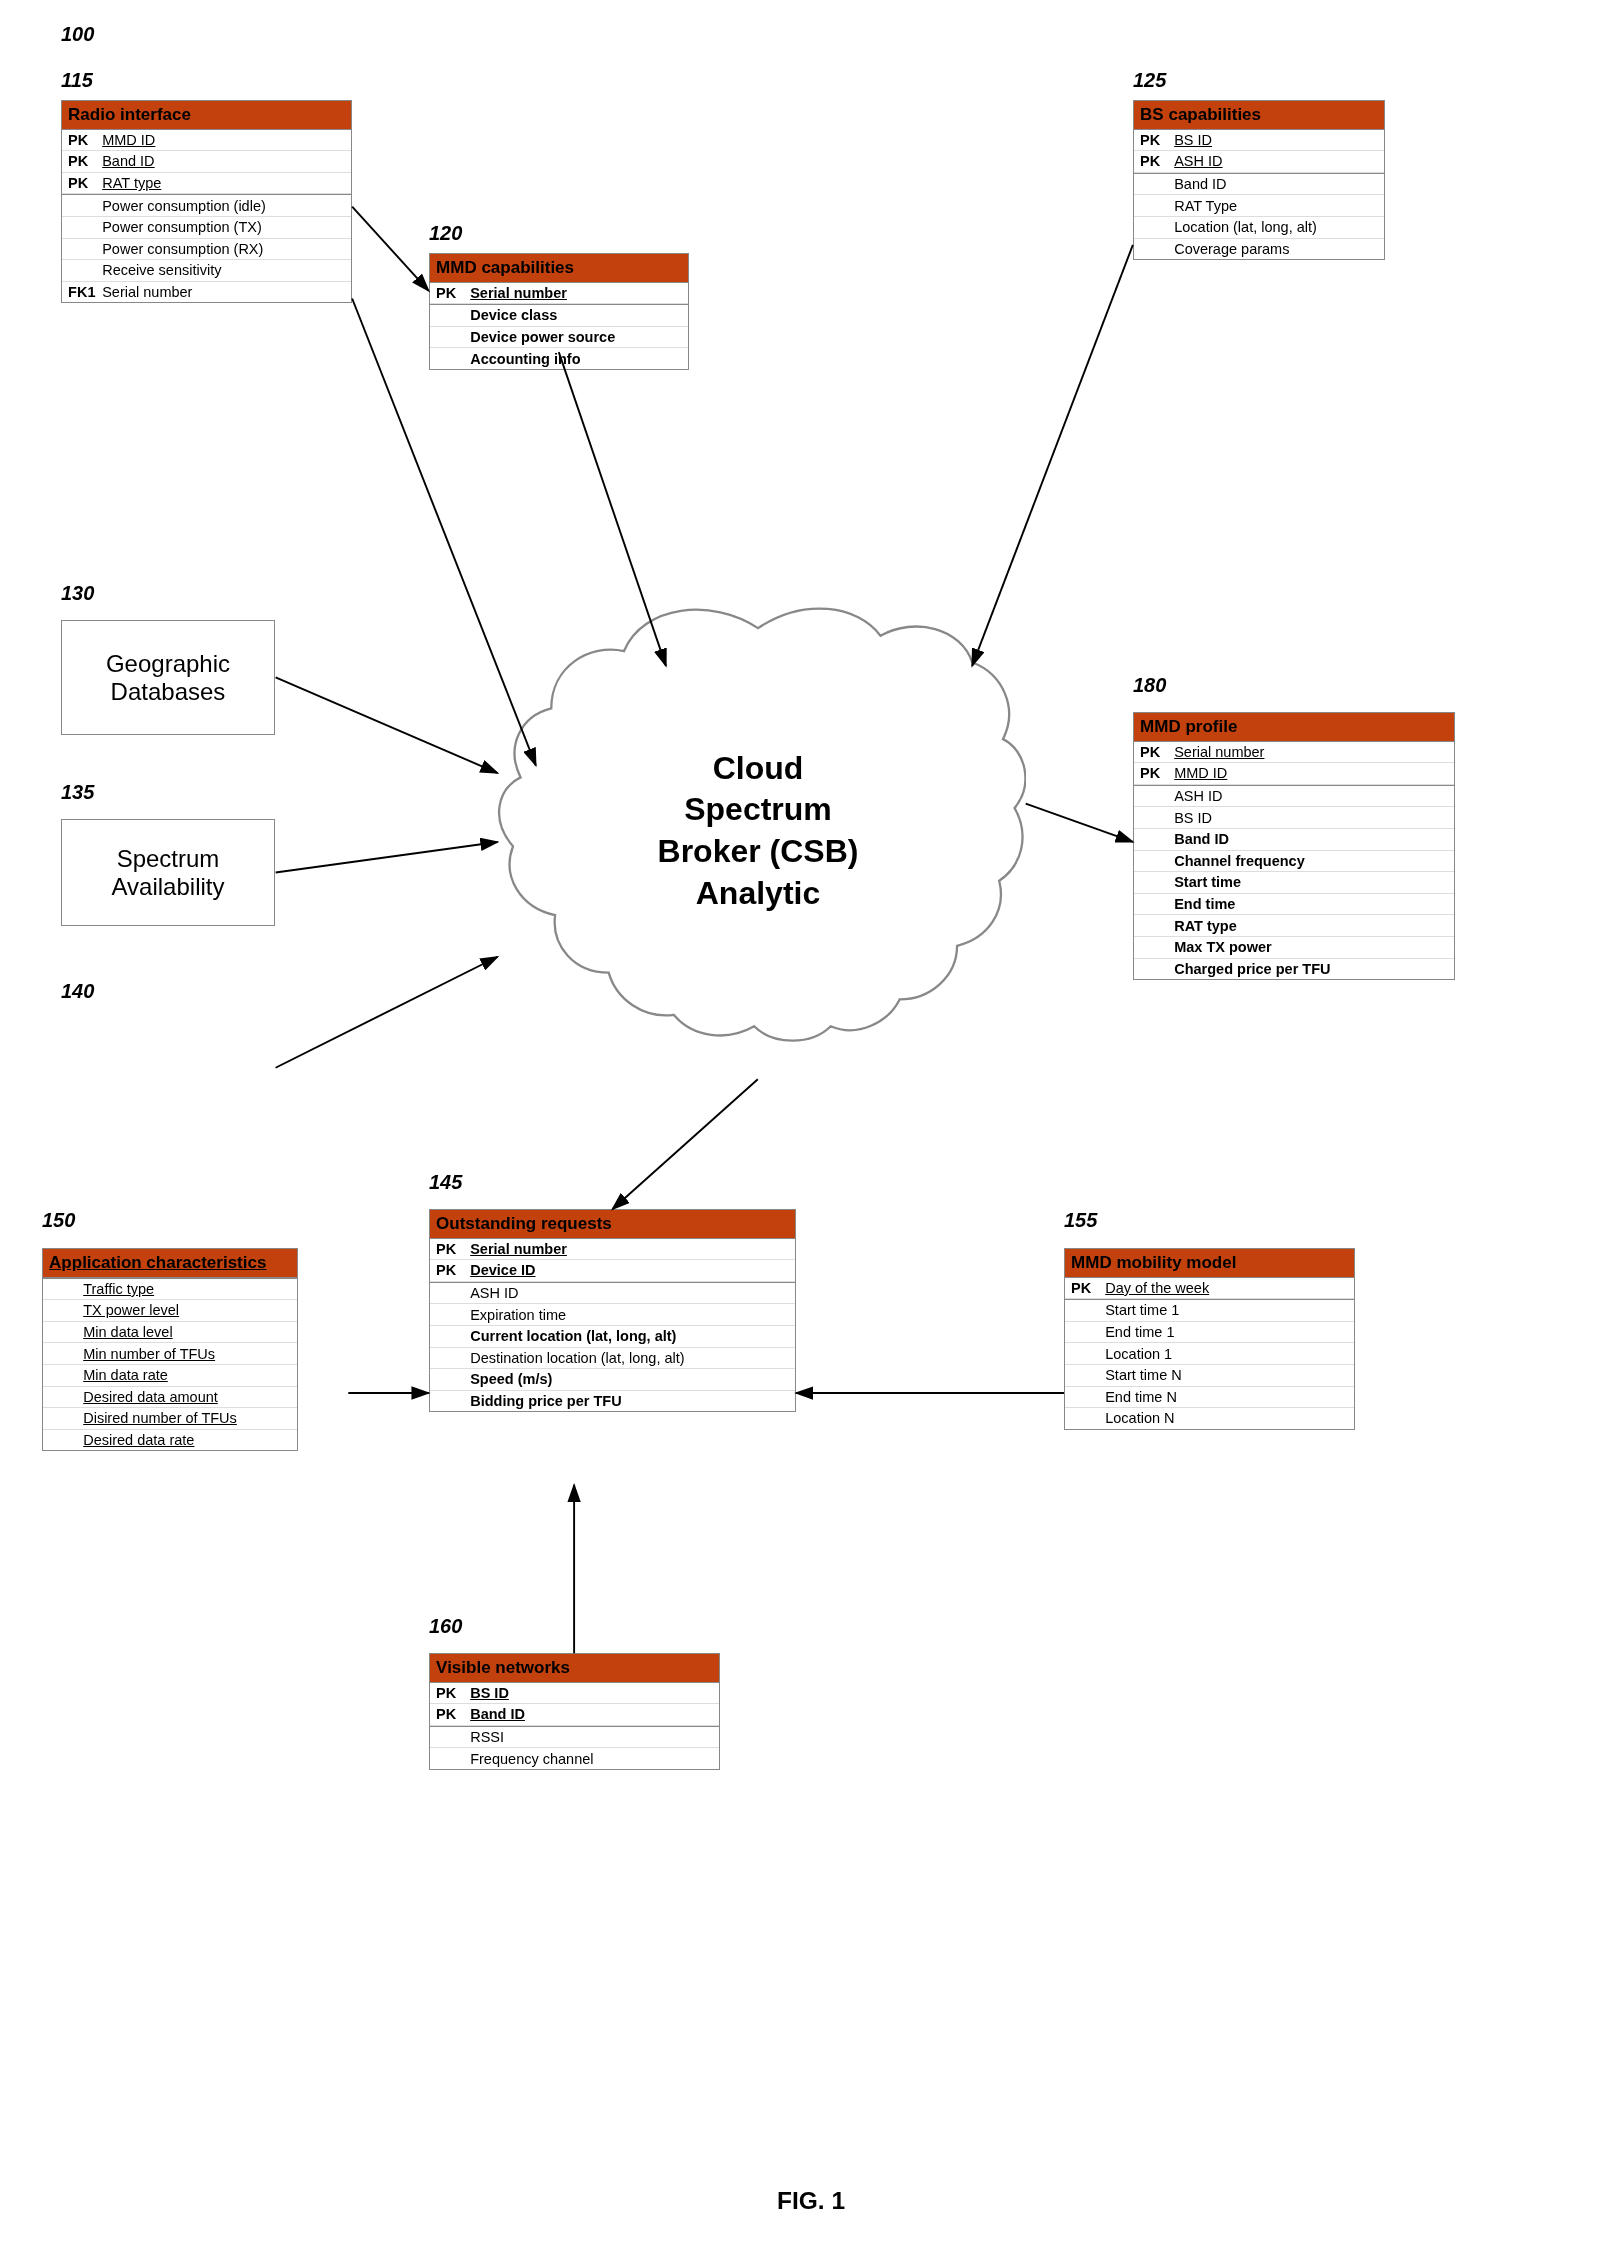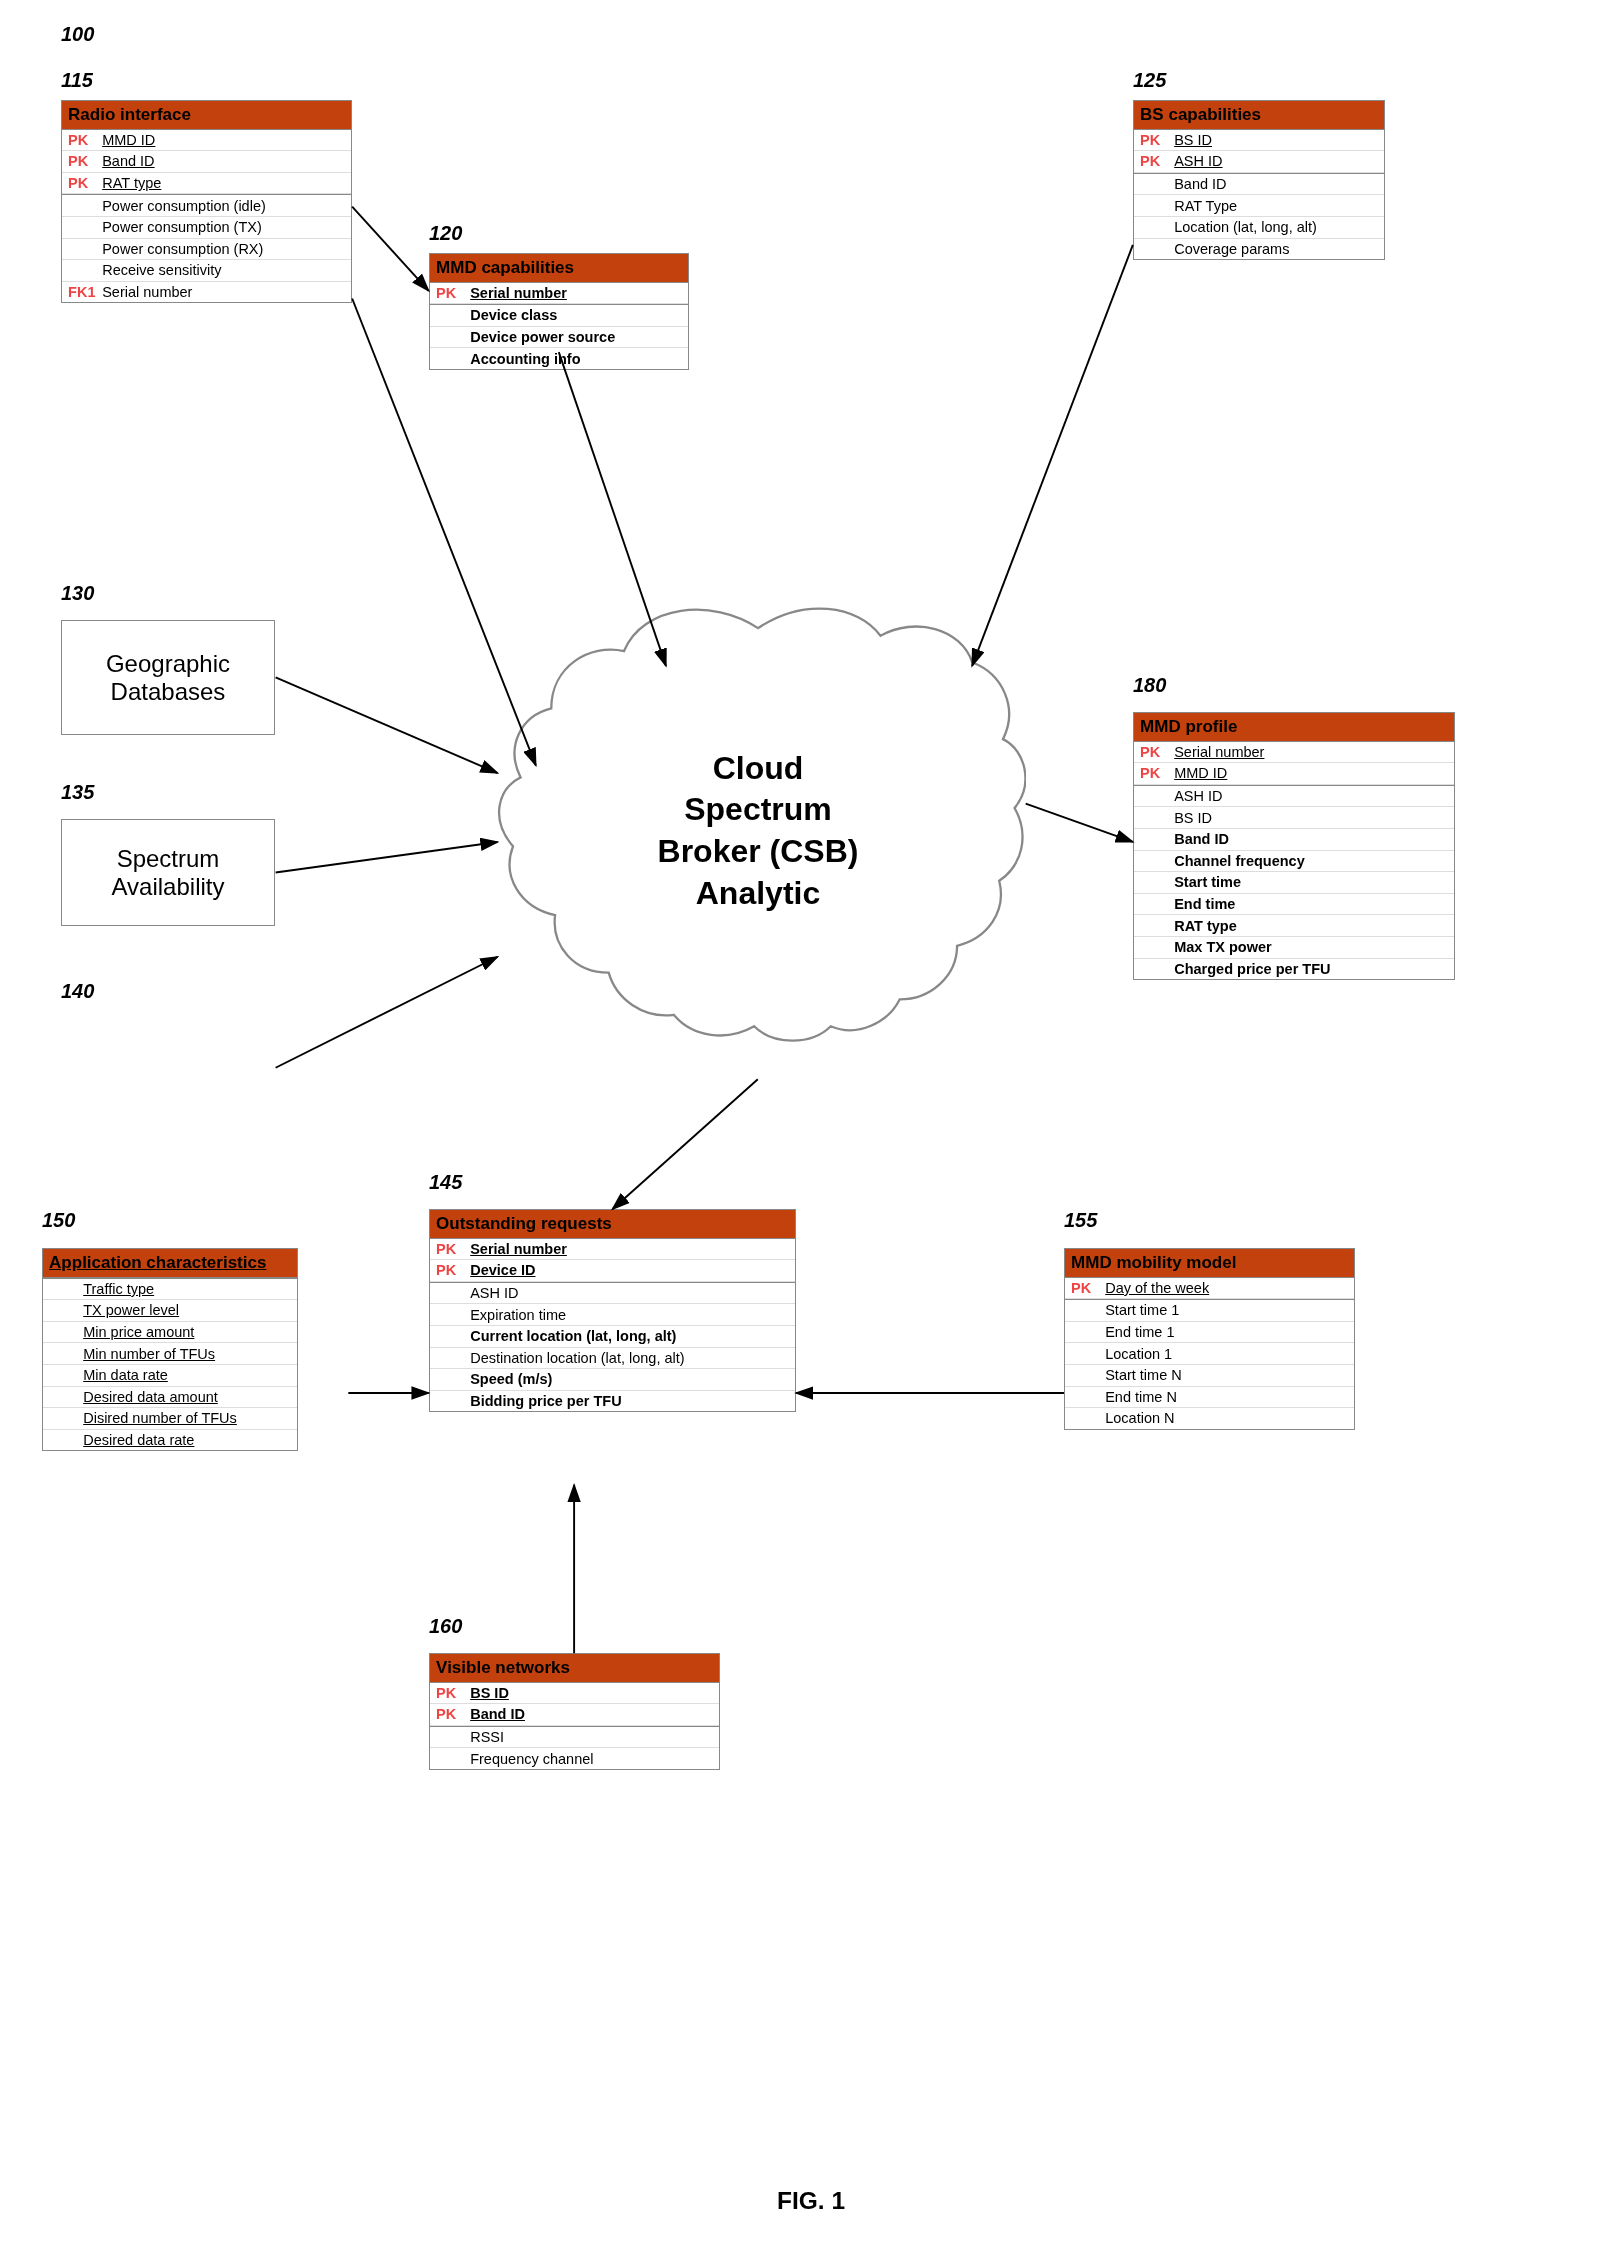--- a/index.html
+++ b/index.html
@@ -43,21 +43,21 @@
       align-items: flex-start;
       padding: 2.3px 6.1px;
       font-size: 14.5px;
       border-bottom: 0.8px solid #ddd;
     }
     .db-box .box-row:last-child { border-bottom: none; }
     .db-box .pk-label {
       min-width: 31px;
       font-size: 14.5px;
       font-weight: bold;
-      color: #ef4444;
+      color: #000000;
       margin-right: 3.1px;
     }
     .db-box .field-name {
       font-size: 14.5px;
     }
     .underline { text-decoration: underline; }
     .bold { font-weight: bold; }
     .box-section-sep {
       border-top: 1.5px solid #888;
     }
@@ -331,21 +331,21 @@
     <div class="box-row box-section-sep">
       <span class="pk-label"></span>
       <span class="field-name">Traffic type</span>
     </div>
     <div class="box-row">
       <span class="pk-label"></span>
       <span class="field-name">TX power level</span>
     </div>
     <div class="box-row">
       <span class="pk-label"></span>
-      <span class="field-name">Min price amount</span>
+      <span class="field-name">Min data level</span>
     </div>
     <div class="box-row">
       <span class="pk-label"></span>
       <span class="field-name">Min number of TFUs</span>
     </div>
     <div class="box-row">
       <span class="pk-label"></span>
       <span class="field-name">Min data rate</span>
     </div>
     <div class="box-row">

